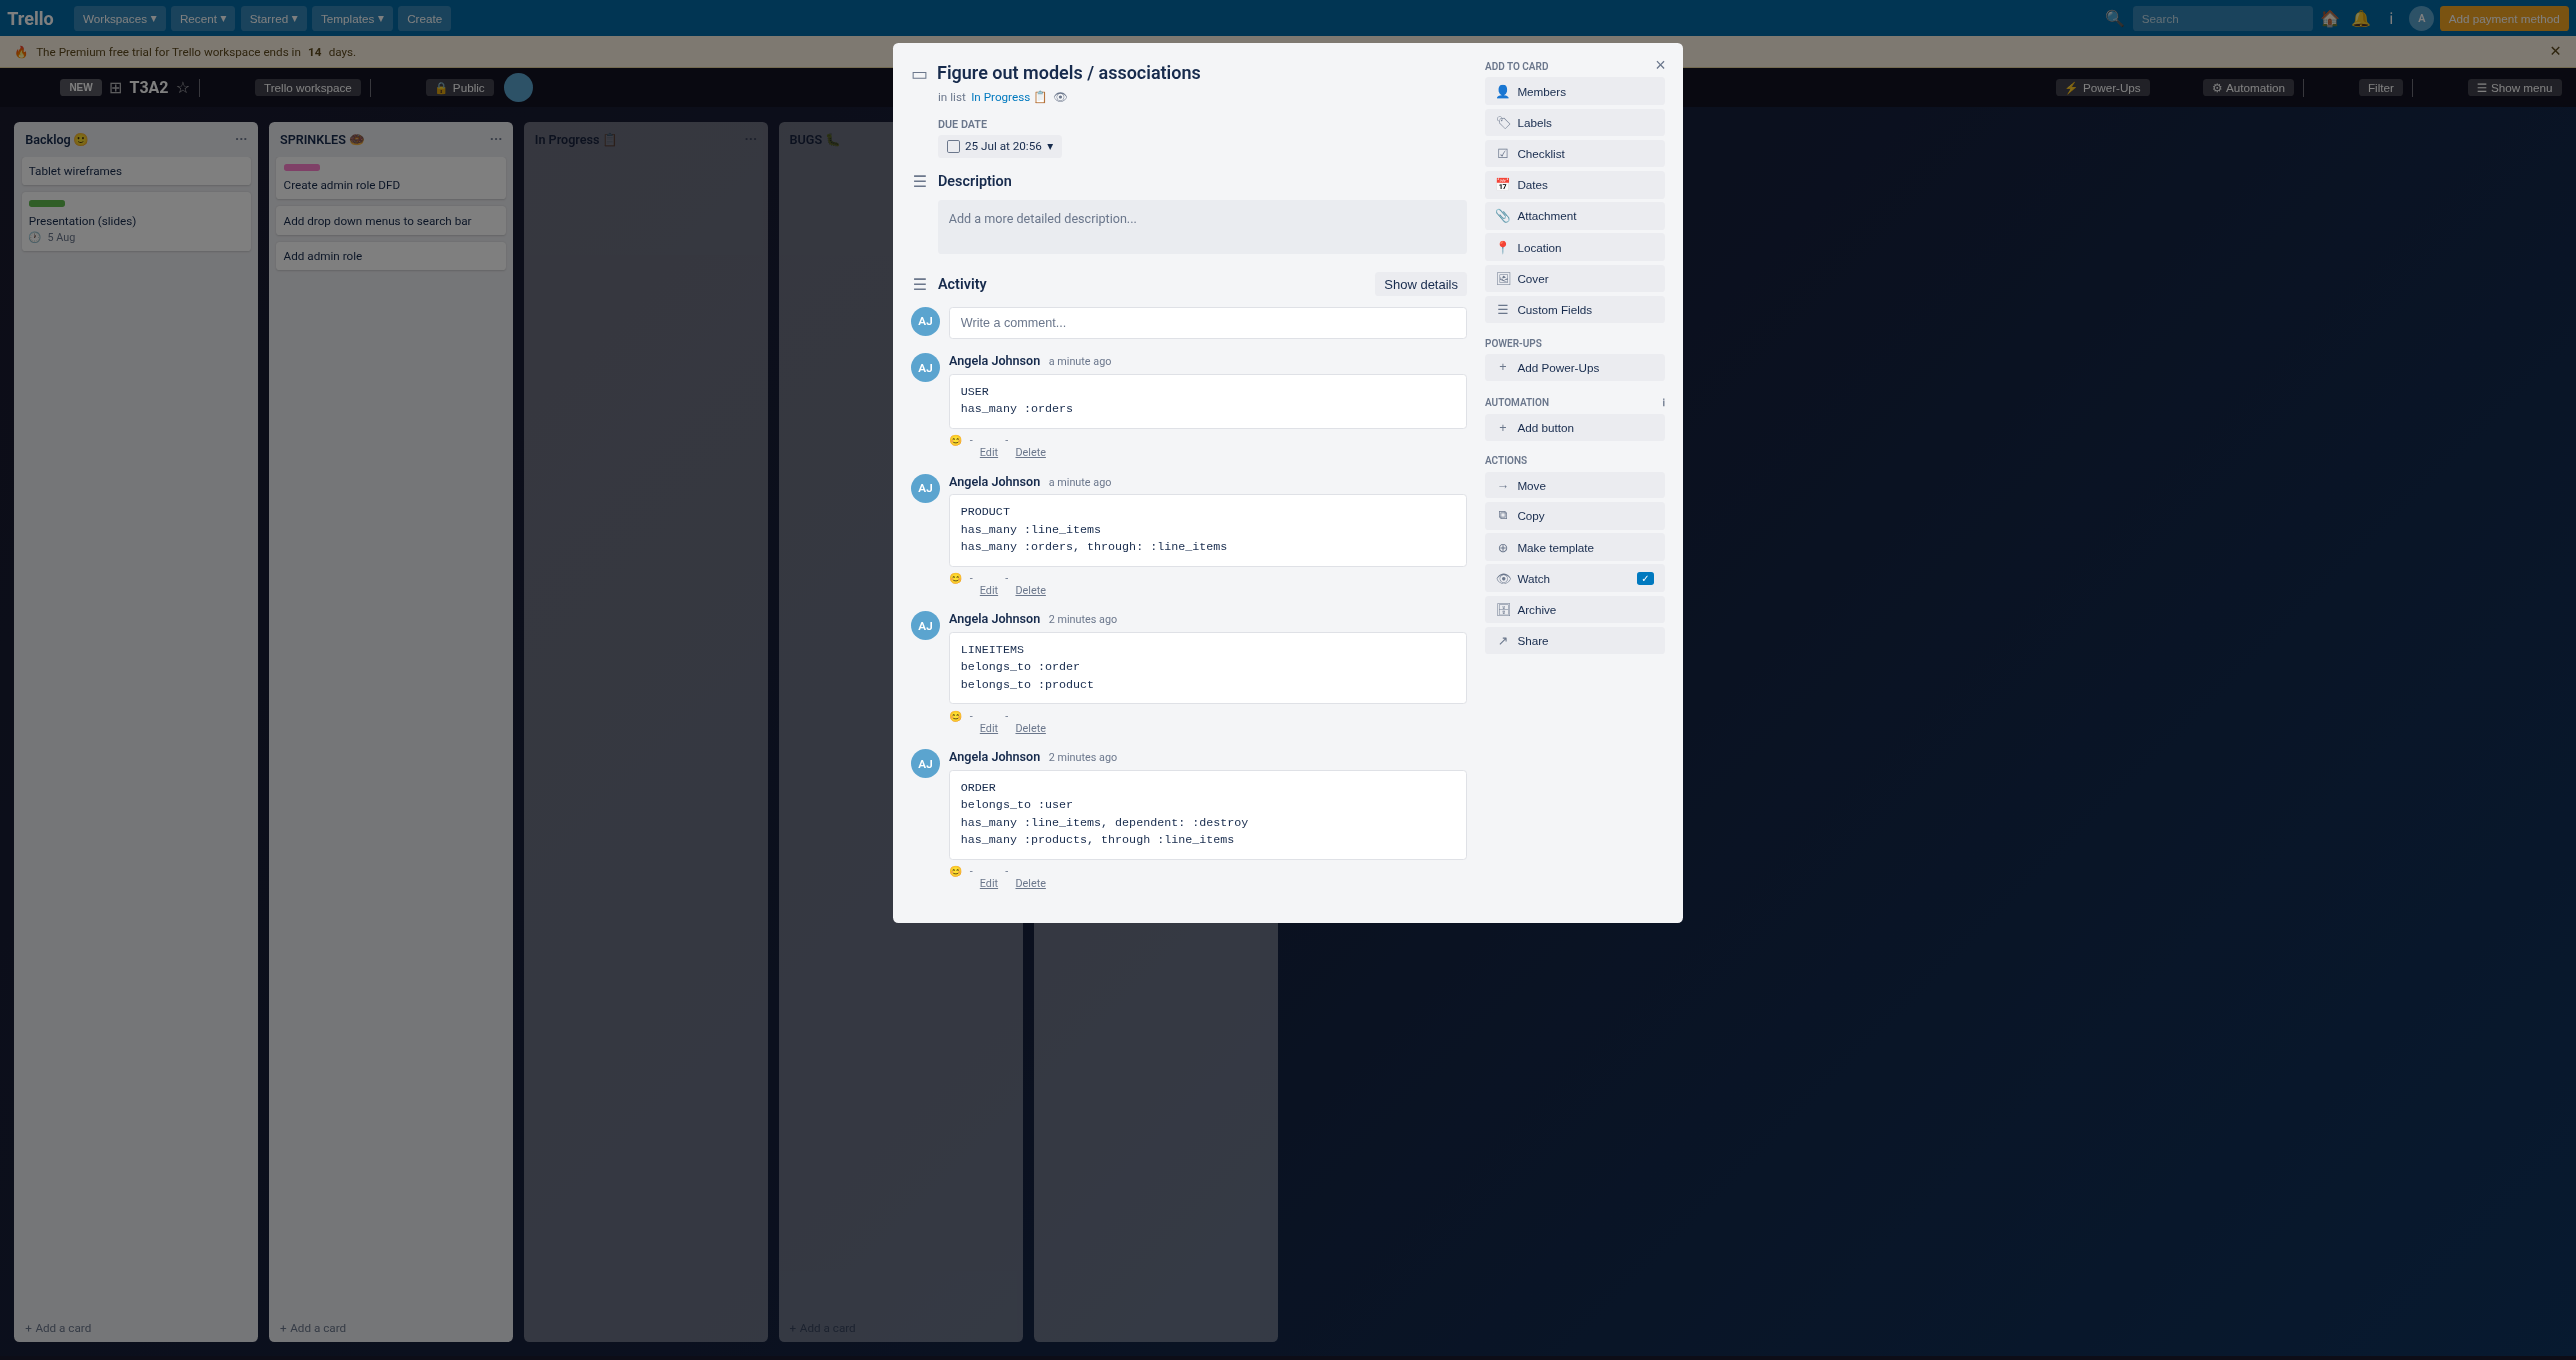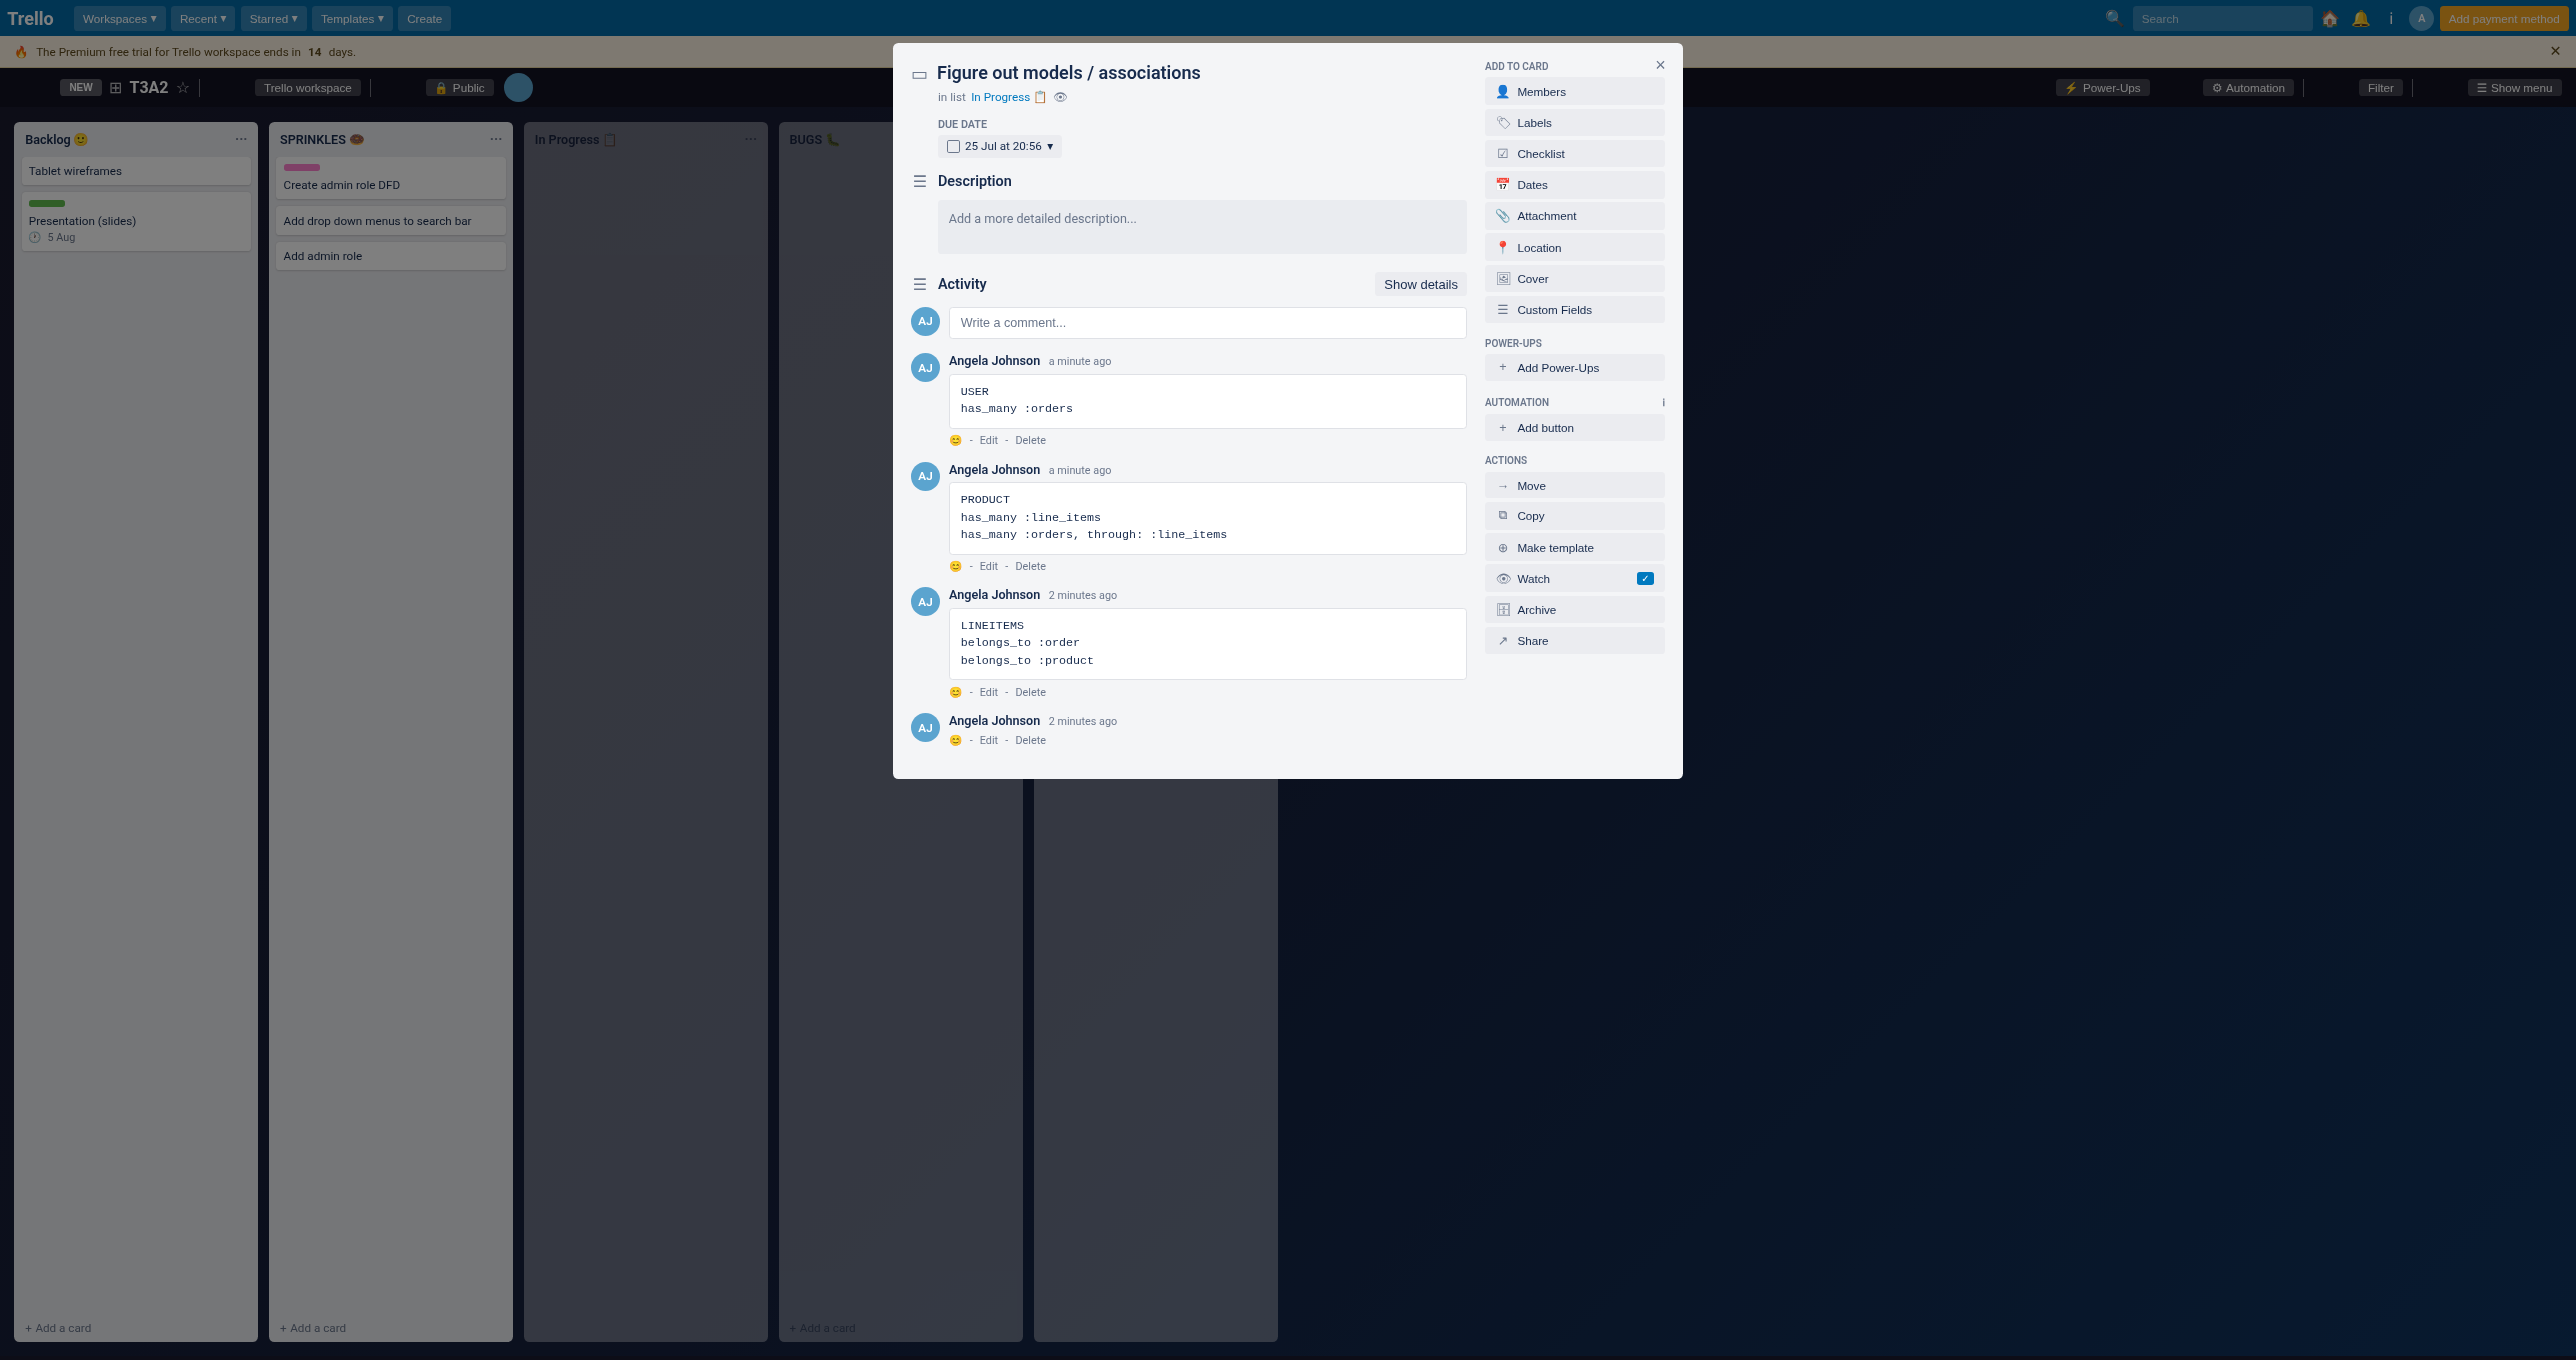--- a/index.html
+++ b/index.html
@@ -78,21 +78,21 @@
     .comment-input { flex: 1; border: 0.9px solid #dfe1e6; border-radius: 3.6px; padding: 7.2px 10.8px; font-size: 12.6px; color: #172b4d; outline: none; min-height: 32px; background: white; }
     .comment-input::placeholder { color: #6b778c; }
 
     
     .activity-item { display: flex; gap: 9px; margin-bottom: 14.4px; }
     .activity-content { flex: 1; }
     .activity-author { font-weight: 600; font-size: 12.6px; color: #172b4d; }
     .activity-time { color: #6b778c; font-size: 10.8px; margin-left: 5.4px; }
     .activity-code { background: white; border-radius: 3.6px; padding: 9px 10.8px; margin-top: 5.4px; font-family: 'Courier New', monospace; font-size: 11.7px; color: #172b4d; line-height: 1.5; border: 0.9px solid #dfe1e6; }
     .activity-links { display: flex; gap: 7.2px; margin-top: 5.4px; font-size: 10.8px; color: #6b778c; }
-    .activity-links a { color: #6b778c; cursor: pointer; }
+    .activity-links a { color: #6b778c; text-decoration: underline; cursor: pointer; margin-top: 12px; }
 
     
     .modal-right { width: 180px; flex-shrink: 0; }
     .sidebar-section-title { font-size: 10px; font-weight: 600; text-transform: uppercase; color: #6b778c; margin-bottom: 5.4px; }
     .sidebar-btn { width: 100%; background: #ebecf0; border: none; border-radius: 3.6px; padding: 6.3px 10.8px; text-align: left; cursor: pointer; font-size: 11.7px; color: #172b4d; display: flex; align-items: center; gap: 7.2px; margin-bottom: 3.6px; }
     .sidebar-btn-icon { font-size: 12.6px; color: #6b778c; width: 14.4px; text-align: center; }
     .sidebar-section { margin-bottom: 14.4px; }
     .watch-btn { width: 100%; background: #ebecf0; border: none; border-radius: 3.6px; padding: 6.3px 10.8px; text-align: left; cursor: pointer; font-size: 11.7px; color: #172b4d; display: flex; align-items: center; justify-content: space-between; margin-bottom: 3.6px; }
     .watch-active { background: #0079bf; color: white; border-radius: 2.7px; padding: 0.9px 4.5px; font-size: 10px; }
 
@@ -365,20 +365,21 @@
             <a>Delete</a>
           </div>
         </div>
       </div>
 
       <div class="activity-item">
         <div class="avatar">AJ</div>
         <div class="activity-content">
           <span class="activity-author">Angela Johnson</span>
           <span class="activity-time">2 minutes ago</span>
+          <div class="activity-code">ORDER<br>belongs_to :user<br>has_many :line_items, dependent: :destroy<br>has_many :products, through :line_items</div>
           <div class="activity-links">
             <span>😊</span>
             <span> - </span>
             <a>Edit</a>
             <span> - </span>
             <a>Delete</a>
           </div>
         </div>
       </div>
     </div>

